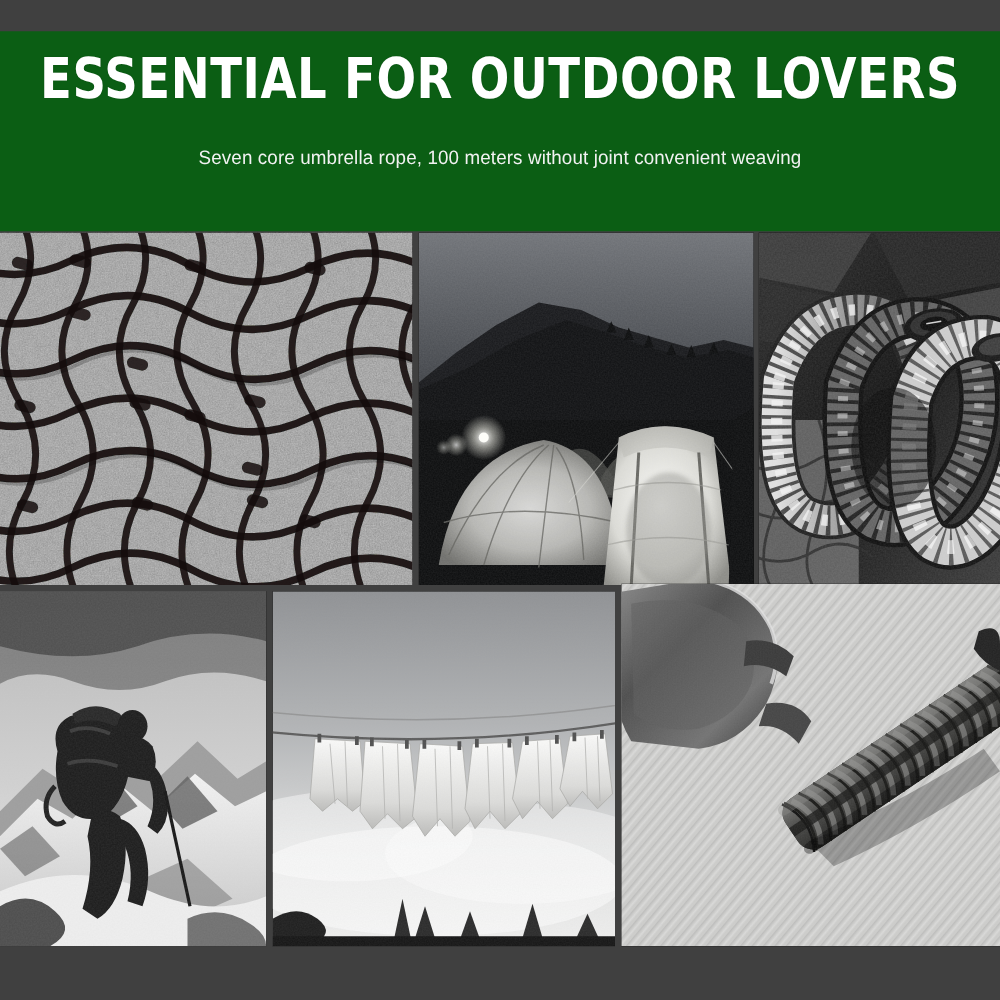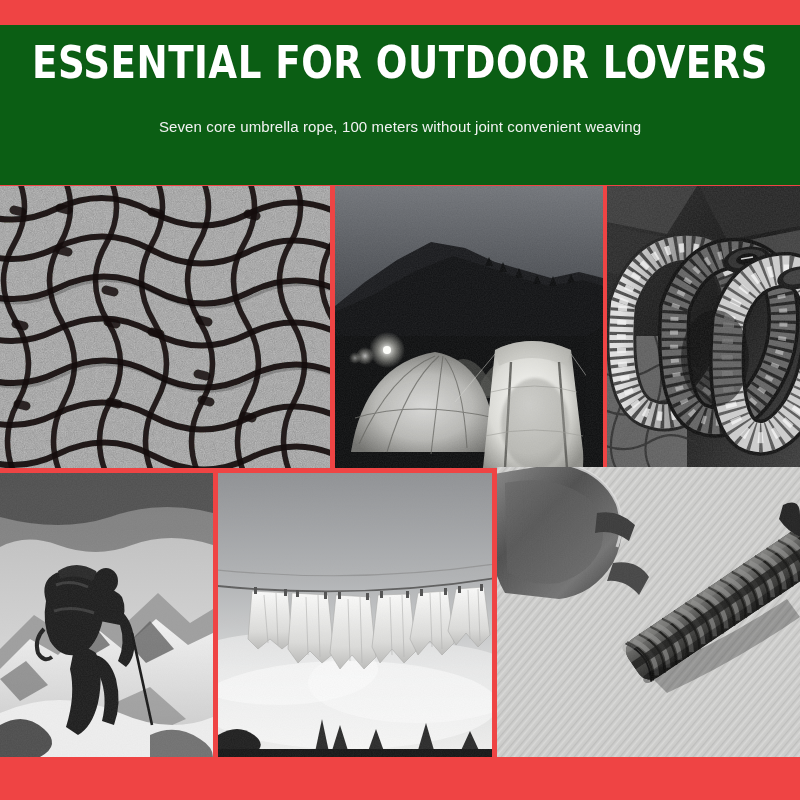--- a/index.html
+++ b/index.html
@@ -3,21 +3,21 @@
 <meta charset="utf-8">
 <title>Essential For Outdoor Lovers</title>
 <style>
   * { margin:0; padding:0; box-sizing:border-box; }
   html, body {
     width:800px; height:800px;
     background:#000;
     font-family:"Liberation Sans", sans-serif;
     overflow:hidden;
   }
-  #page { position:relative; width:800px; height:800px; background:#ef4444; }
+  #page { position:relative; width:800px; height:800px; background:#404040; }
 
   
   #header-band {
     position:absolute; left:0; top:25px; width:800px; height:160px;
     background:#0b5e14;
   }
   #header-title {
     position:absolute; left:0; top:38px; width:800px;
     text-align:center;
     color:#ffffff;

